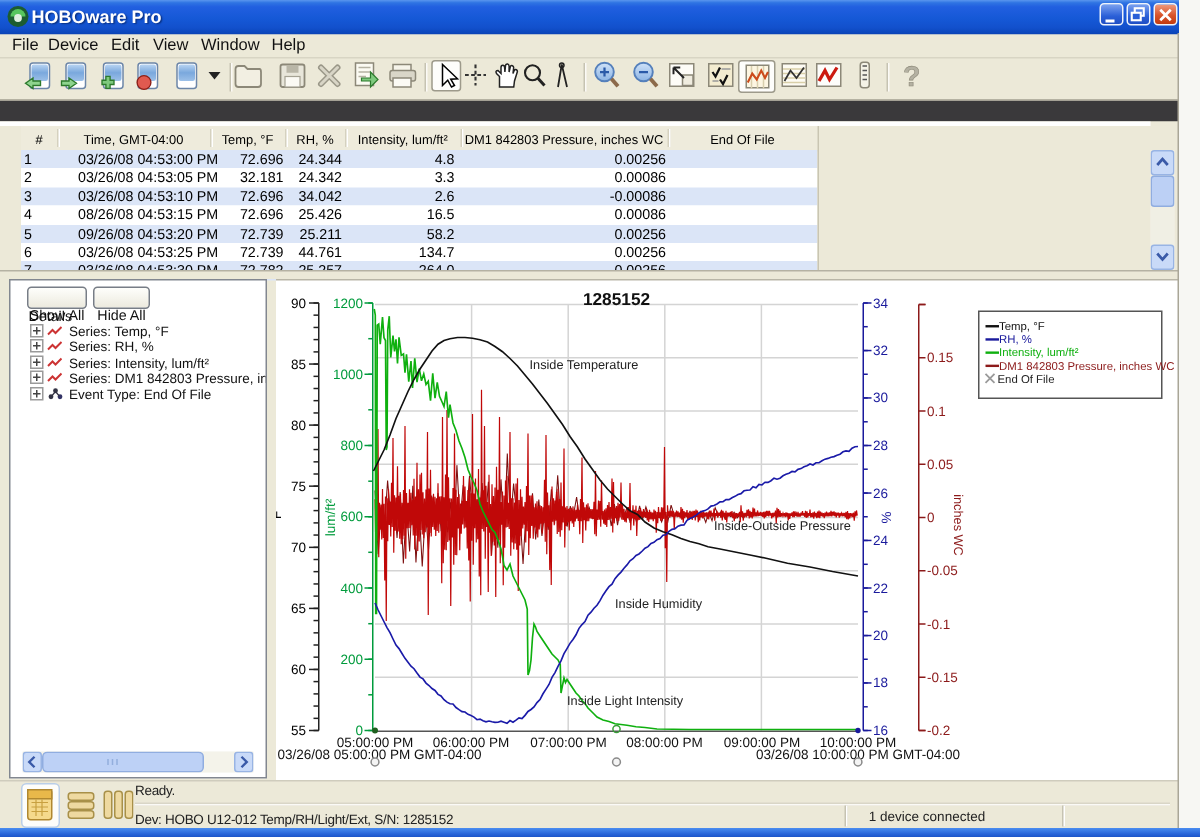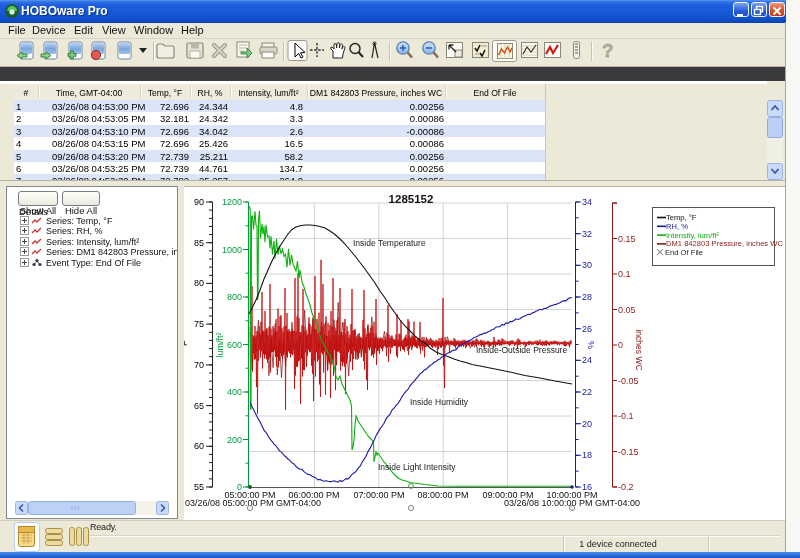--- a/index.html
+++ b/index.html
@@ -577,18 +577,19 @@
 <rect x="31.5" y="18.5" width="17" height="5" rx="2" fill="#eed9a0" stroke="#a89048"></rect>
       </g>
 <g>
         <rect x="55.5" y="5.5" width="5" height="18" rx="2" fill="#eed9a0" stroke="#a89048"></rect>
 <rect x="62.5" y="5.5" width="5" height="18" rx="2" fill="#eed9a0" stroke="#a89048"></rect>
 <rect x="69.5" y="5.5" width="5" height="18" rx="2" fill="#eed9a0" stroke="#a89048"></rect>
       </g>
 </svg>
 <div class="abs" style="left:90px;top:1px;font-size:9px;letter-spacing:-0.2px;color:#222">Ready.</div>
 <div class="abs" style="left:90px;top:14px;width:690px;height:1px;background:#d9d6c7;border-bottom:1px solid #fbfaf6"></div>
+<div class="abs" style="left:90px;top:20px;font-size:9px;letter-spacing:-0.2px;color:#222">Dev: HOBO U12-012 Temp/RH/Light/Ext, S/N: 1285152</div>
 <div class="abs" style="left:563px;top:16px;width:1px;height:14px;background:#c6c3b2;border-right:1px solid #fff"></div>
 <div class="abs" style="left:553px;top:18px;width:130px;text-align:center;font-size:9px;color:#222">1 device connected</div>
 <div class="abs" style="left:708px;top:16px;width:1px;height:14px;background:#c6c3b2;border-right:1px solid #fff"></div>
 </div>
 <div id="taskbar"></div>
 <div id="rightgap"></div>
 <div class="abs" style="left:785px;top:22px;width:1px;height:530px;background:#a9a697"></div>
 </body></html>

